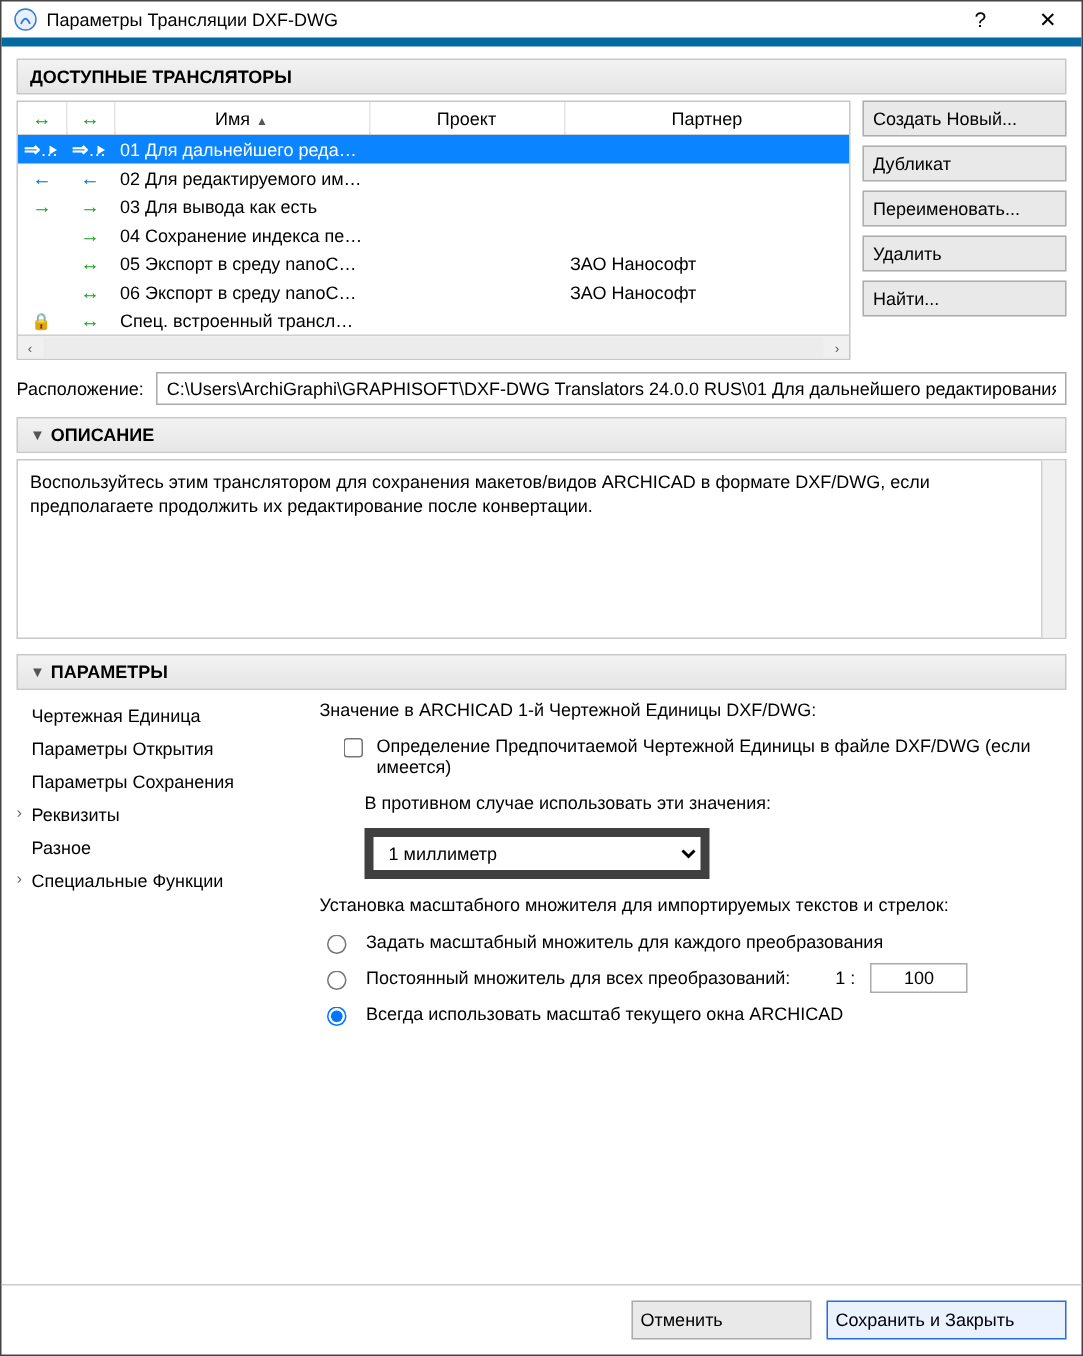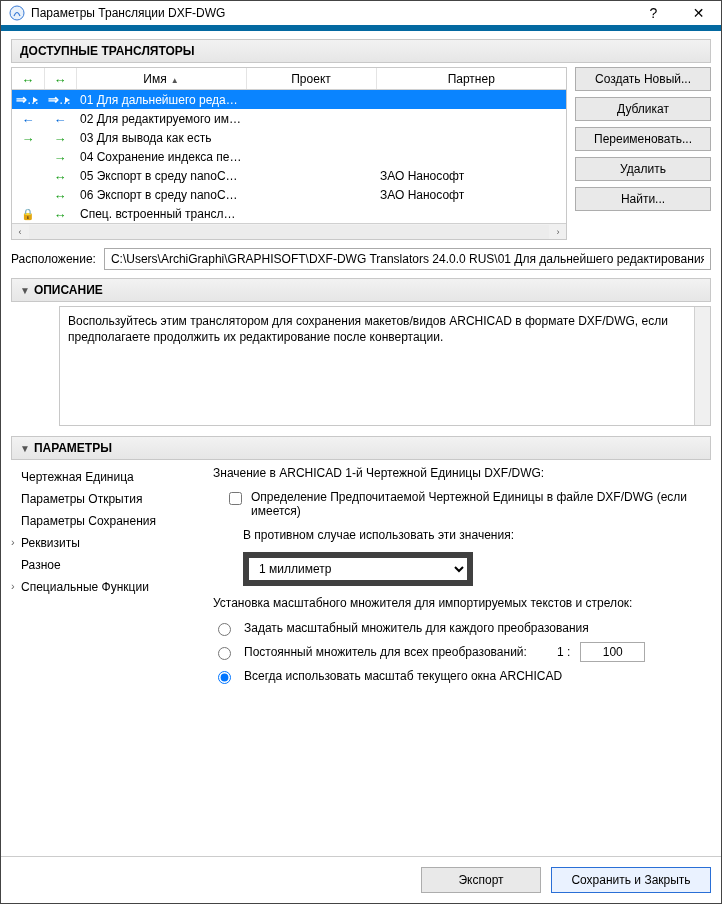--- a/index.html
+++ b/index.html
@@ -19,27 +19,27 @@
   thead th + th { border-left: 1px solid #e4e4e4; }
   tbody td { padding: 2px 4px; font-size: 12px; white-space: nowrap; overflow: hidden; text-overflow: ellipsis; }
   tbody tr.selected { background: #0a84ff; color: #fff; }
   .arrow-cell { text-align: center; width: 32px; }
   .arr { font-size: 13px; font-weight: bold; }
   .arr.imp { color: #0066d6; } 
   .arr.exp { color: #1a9e1a; } 
   .arr.both { color: #1a9e1a; }
   tbody tr.selected .arr { color: #fff; }
   .side-buttons { width: 136px; display: flex; flex-direction: column; gap: 6px; }
-  .btn { background: #e9e9e9; border: 1px solid #adadad; padding: 4px 6px; text-align: center; font-size: 12px; cursor: default; }
+  .btn { background: #e9e9e9; border: 1px solid #adadad; padding: 4px 6px; text-align: left; font-size: 12px; cursor: default; }
   .scrollbar { height: 16px; background: #f0f0f0; border-top: 1px solid #d0d0d0; display: flex; align-items: center; }
   .scrollbar .sb-btn { width: 16px; height: 16px; display: flex; align-items: center; justify-content: center; font-size: 9px; color: #555; }
   .scrollbar .track { flex: 1; background: #ececec; height: 14px; margin: 0 1px; }
   .loc-row { display: flex; align-items: center; gap: 8px; margin: 8px 0; }
   .loc-row input { flex: 1; border: 1px solid #aaa; padding: 3px 6px; font-size: 12px; background: #fff; }
-  .desc-box { border: 1px solid #c8c8c8; height: 120px; padding: 6px 8px; font-size: 12px; line-height: 1.35; position: relative; margin-top: 4px; margin-left: 48px; }
+  .desc-box { border: 1px solid #c8c8c8; height: 120px; padding: 6px 8px; font-size: 12px; line-height: 1.35; position: relative; margin-top: 4px; }
   .desc-box .vscroll { position: absolute; right: 0; top: 0; bottom: 0; width: 16px; background: #f0f0f0; border-left: 1px solid #d0d0d0; }
   .params-body { display: flex; gap: 12px; margin-top: 6px; flex: 1; overflow: hidden; }
   .tree { width: 190px; font-size: 12px; }
   .tree-item { padding: 4px 2px 4px 10px; position: relative; }
   .tree-item.exp::before { content: "›"; position: absolute; left: 0; top: 4px; color: #666; font-size: 11px; }
   .param-panel { flex: 1; font-size: 12px; }
   .param-panel .row { margin-bottom: 10px; }
   .checkbox-row { display: flex; align-items: flex-start; gap: 6px; }
   .checkbox-row input { margin-top: 2px; }
   select { border: 6px solid #404040; background: #fff; padding: 3px 6px; font-size: 12px; width: 230px; }
@@ -220,17 +220,17 @@
         <div class="radio-row">
           <input type="radio" name="sc" checked="" style="">
           <span>Всегда использовать масштаб текущего окна ARCHICAD</span>
         </div>
       </div>
     </div>
 
   </div>
 
   <div class="footer">
-    <div class="btn" style="width:120px">Экспорт</div>
+    <div class="btn" style="width:120px">Отменить</div>
     <div class="btn primary">Сохранить и Закрыть</div>
   </div>
 
 </div>
 
 </body></html>

